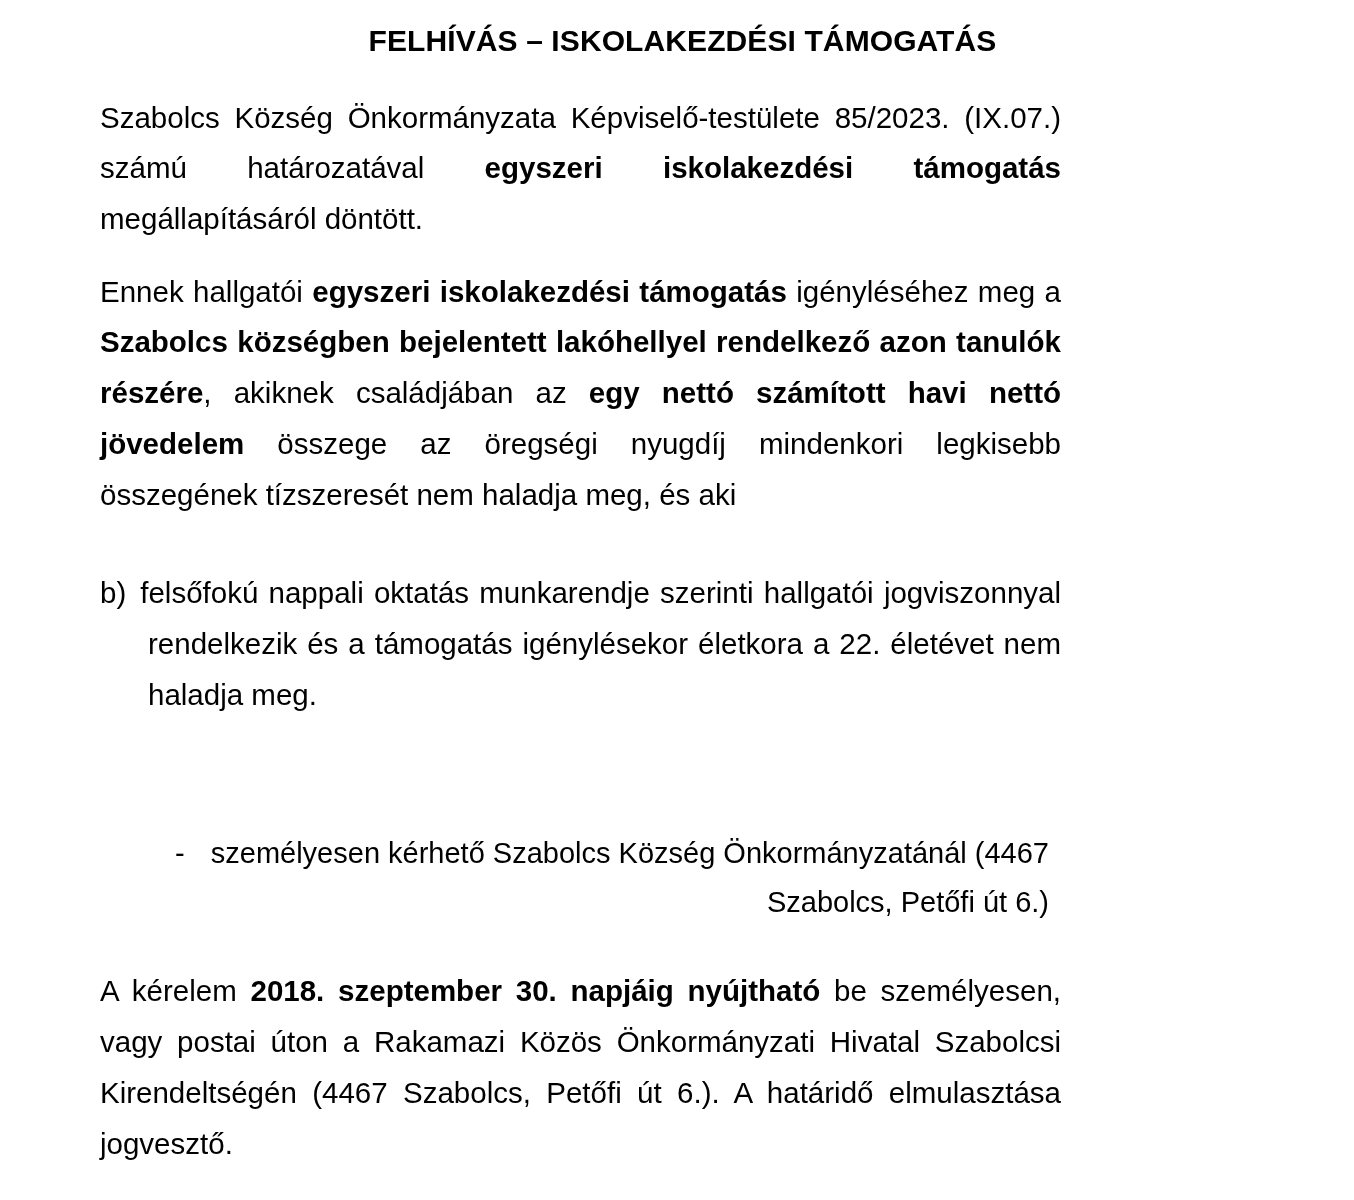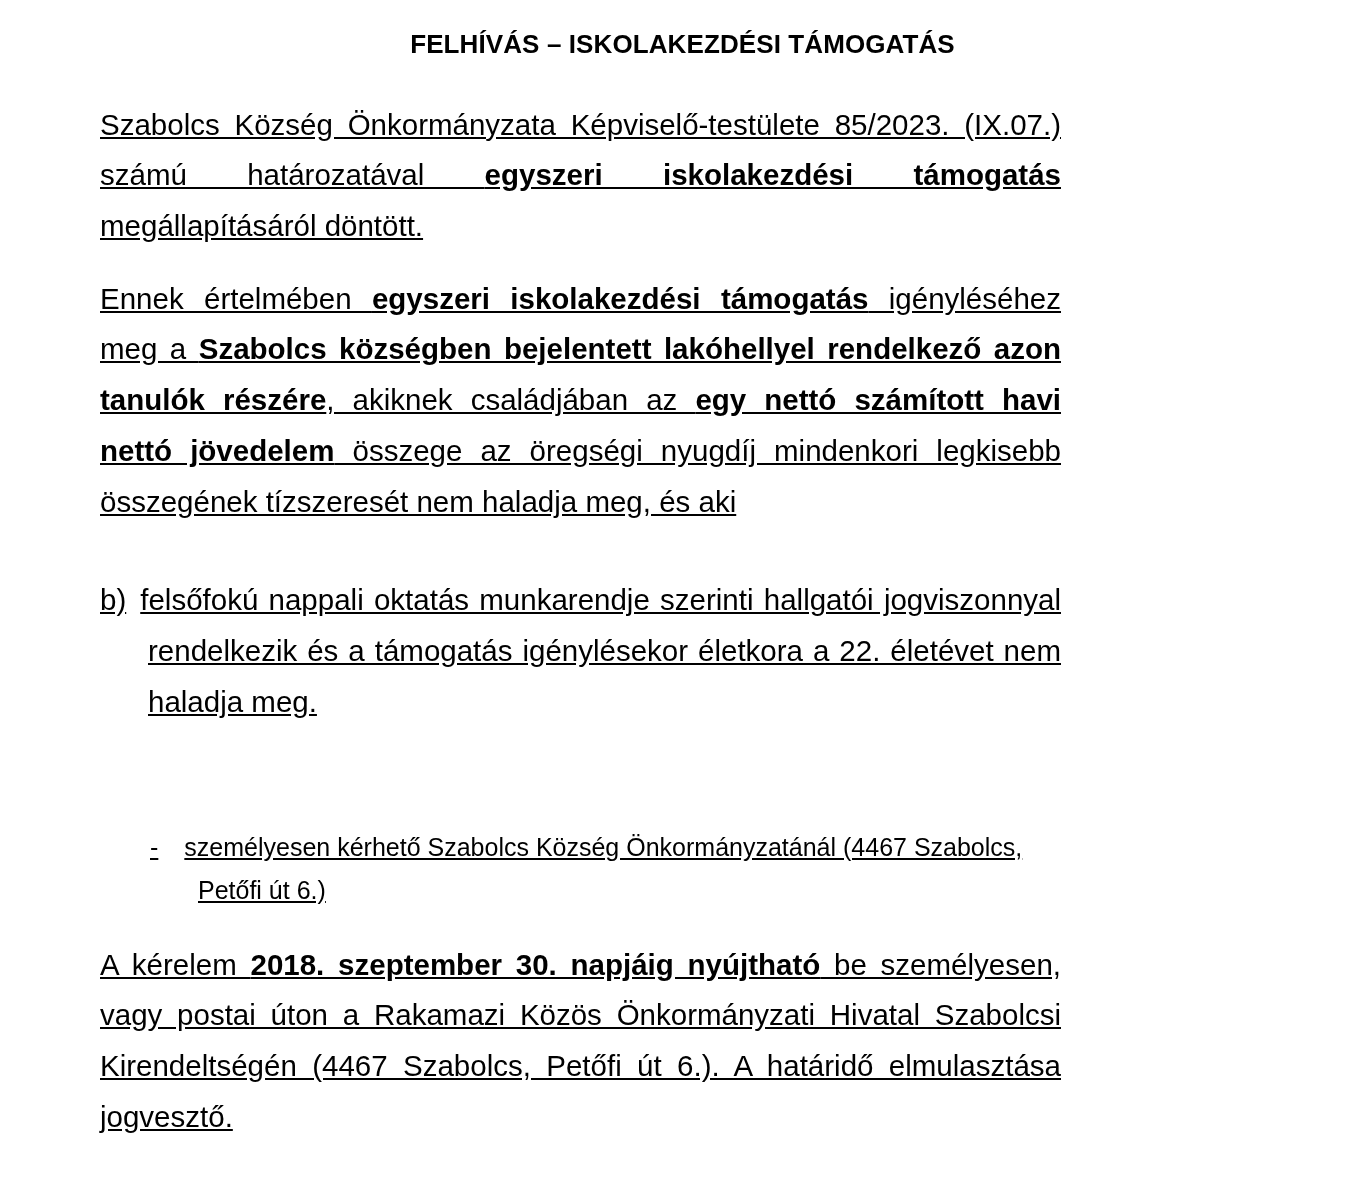--- a/index.html
+++ b/index.html
@@ -19,37 +19,36 @@
   .page {
     position: relative;
     width: 1354px;
     height: 1200px;
     box-sizing: border-box;
     padding: 0;
     overflow: hidden;
   }
 
   .doc-title {
-    font-size: 26px;
+    font-size: 30px;
     font-weight: bold;
     text-align: center;
     line-height: 1.25;
-    margin: 6px;
+    margin: 0;
     padding-top: 22px;
     padding-left: 100px;
     padding-right: 89px;
     letter-spacing: 0.1px;
   }
 
   .body-block {
     padding-left: 100px;
     padding-right: 89px;
     box-sizing: border-box;
     width: 1150px;
-    text-decoration: underline;
   }
 
   p.para {
     font-size: 29.5px;
     line-height: 1.72;
     text-align: justify;
     text-justify: inter-word;
     margin: 0;
     padding: 0;
     hyphens: none;
@@ -75,24 +74,24 @@
     box-sizing: border-box;
   }
   .marker-gap { display: inline-block; width: 14px; }
 
   
   .dash-list {
     padding-left: 48px;
     box-sizing: border-box;
   }
   .dash-item {
-    font-size: 25px;
+    font-size: 29px;
     line-height: 1.72;
-    text-align: left;
-    margin: 2px;
+    text-align: right;
+    margin: 12px;
     padding: 0 0 0 48px;
     text-indent: -48px;
     box-sizing: border-box;
   }
   .dash-gap { display: inline-block; width: 26px; }
 
   b, strong { font-weight: bold; }
 </style>
 </head>
 <body>
@@ -102,21 +101,21 @@
   <h1 class="doc-title">FELHÍVÁS – ISKOLAKEZDÉSI TÁMOGATÁS</h1>
 
   <div class="gap-after-title"></div>
 
   <div class="body-block">
 
     <p class="para"><span>Szabolcs Község Önkormányzata Képviselő-testülete 85/2023. (IX.07.) számú határozatával </span><b>egyszeri iskolakezdési támogatás</b><span> megállapításáról döntött.</span></p>
 
     <div class="gap-para"></div>
 
-    <p class="para"><span>Ennek értelmében </span><b>egyszeri iskolakezdési támogatás</b><span> igényléséhez meg a </span><b>Szabolcs községben bejelentett lakóhellyel rendelkező azon tanulók részére</b><span>, akiknek családjában az </span><b>egy nettó számított havi nettó jövedelem</b><span> összege az öregségi nyugdíj mindenkori legkisebb összegének tízszeresét nem haladja meg, és aki</span></p>
+    <p class="para"><span>Ennek hallgatói </span><b>egyszeri iskolakezdési támogatás</b><span> igényléséhez meg a </span><b>Szabolcs községben bejelentett lakóhellyel rendelkező azon tanulók részére</b><span>, akiknek családjában az </span><b>egy nettó számított havi nettó jövedelem</b><span> összege az öregségi nyugdíj mindenkori legkisebb összegének tízszeresét nem haladja meg, és aki</span></p>
 
     <div class="gap-list"></div>
 
 
     <div class="gap-list"></div>
 
     <p class="list-item"><span>b)</span><span class="marker-gap"></span><span>felsőfokú nappali oktatás munkarendje szerinti hallgatói jogviszonnyal rendelkezik és a támogatás igénylésekor életkora a 22. életévet nem haladja meg.</span></p>
 
     <div class="gap-big"></div>
 

